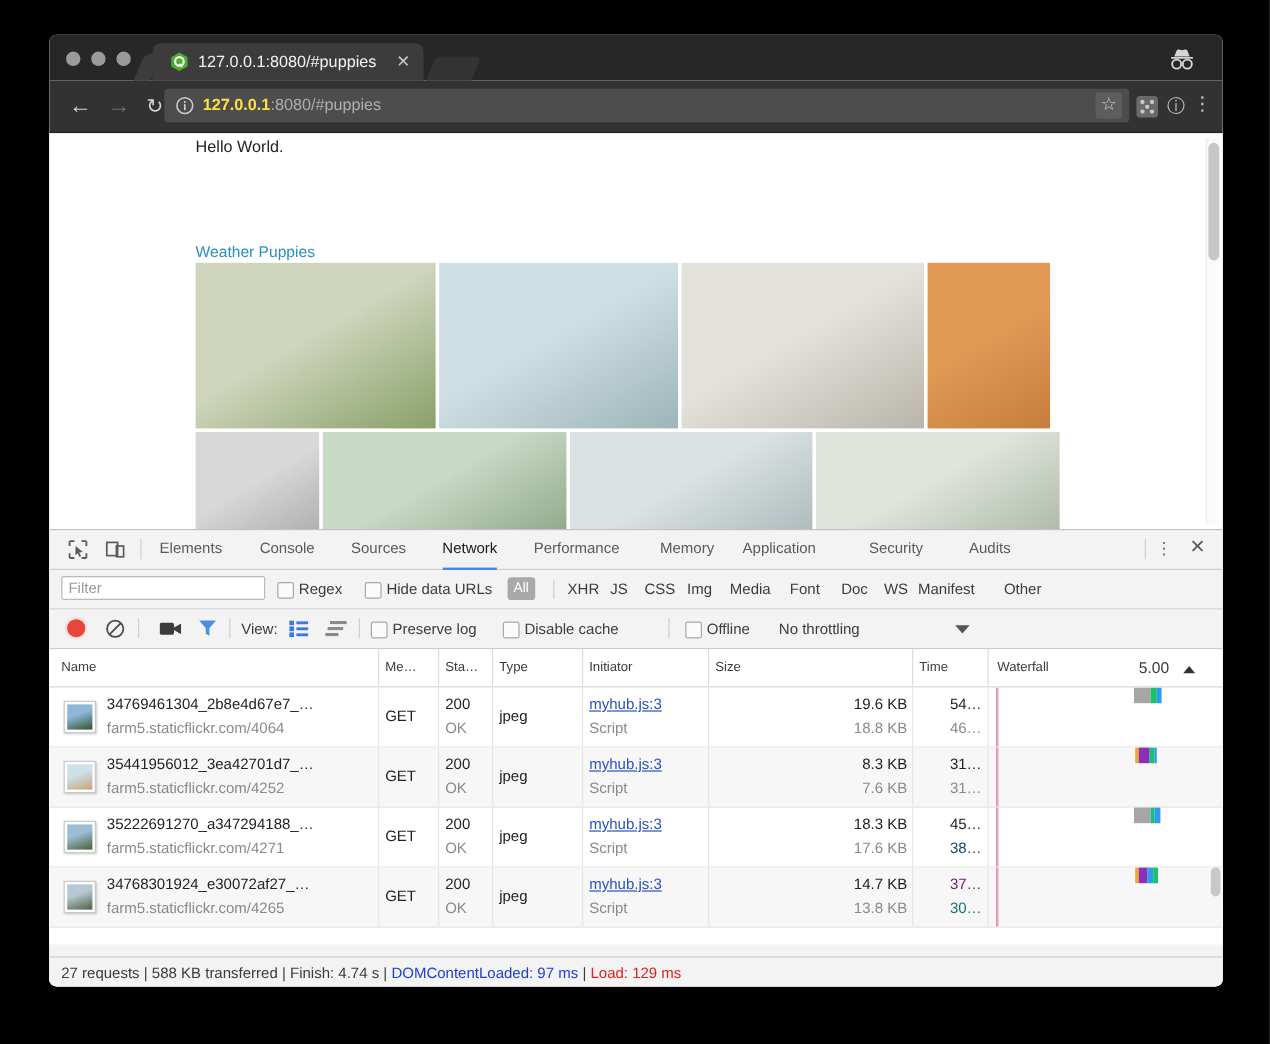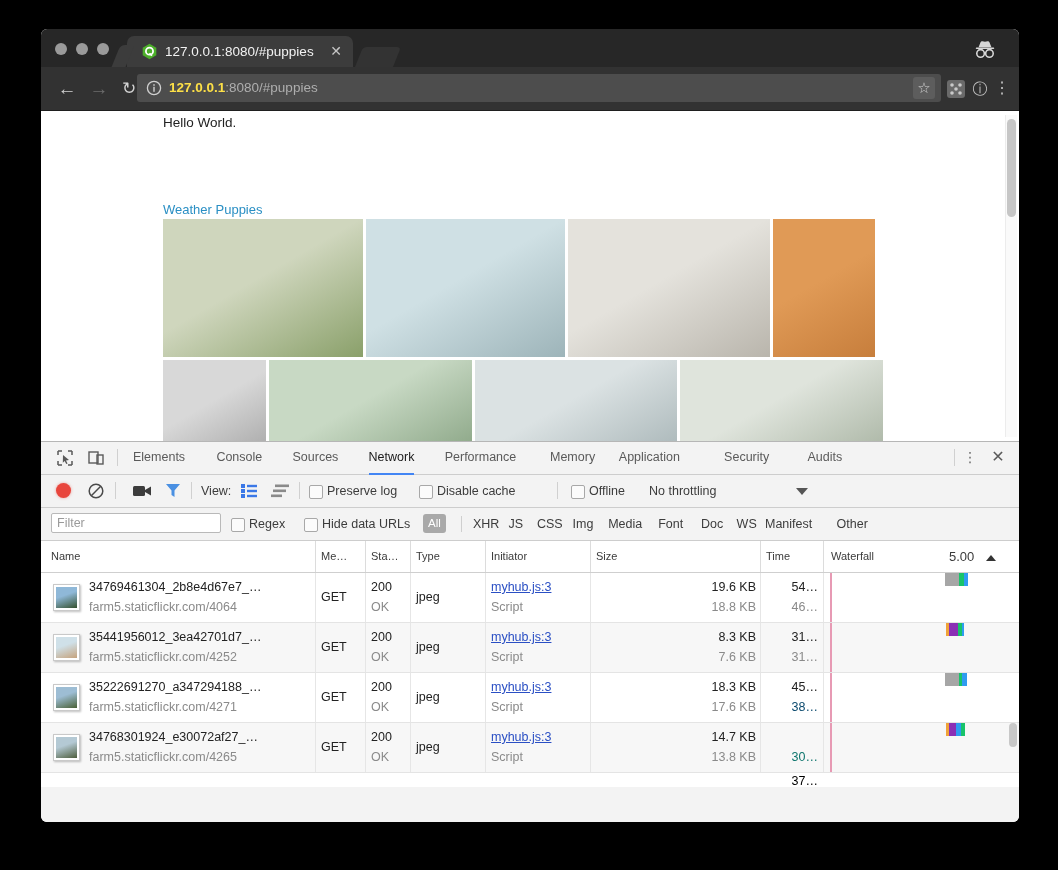--- a/index.html
+++ b/index.html
@@ -299,61 +299,20 @@
           <div class="dt-tab active" style="left: 327.6px;">Network</div>
           <div class="dt-tab" style="left: 403.7px;">Performance</div>
           <div class="dt-tab" style="left: 509px;">Memory</div>
           <div class="dt-tab" style="left: 577.8px;">Application</div>
           <div class="dt-tab" style="left: 683.1px;">Security</div>
           <div class="dt-tab" style="left: 766.5px;">Audits</div>
         </div>
       <div id="dt-tabsep"></div>
       <div id="dt-kebab">⋮</div>
       <div id="dt-close">✕</div>
-    </div>
-
-    <div id="dt-ctrls">
-      <div id="rec-btn"></div>
-      <svg id="clear-btn" viewBox="0 0 16 16">
-        <circle cx="8" cy="8" r="6.8" fill="none" stroke="#4a4a4a" stroke-width="1.5"></circle>
-        <line x1="3.3" y1="12.7" x2="12.7" y2="3.3" stroke="#4a4a4a" stroke-width="1.5"></line>
-      </svg>
-      <div class="dt-sep" style="left:74px"></div>
-      <svg id="cam-btn" viewBox="0 0 18 14">
-        <rect x="0" y="2" width="12" height="10" rx="1.5" fill="#3c3c3c"></rect>
-        <path d="M12 6 L18 2.5 L18 11.5 L12 8 Z" fill="#3c3c3c"></path>
-      </svg>
-      <svg id="funnel-btn" viewBox="0 0 16 15">
-        <path d="M1 1 H15 L9.5 7.5 V14 L6.5 12 V7.5 Z" fill="#4a90e2"></path>
-      </svg>
-      <div class="dt-sep" style="left:150px"></div>
-      <div id="view-label">View:</div>
-      <svg id="view-list" viewBox="0 0 16 14">
-        <rect x="0" y="0" width="4" height="4" fill="#3b78e7"></rect>
-          <rect x="6" y="0.8" width="10" height="2.4" fill="#3b78e7"></rect>
-        <rect x="0" y="5" width="4" height="4" fill="#3b78e7"></rect>
-          <rect x="6" y="5.8" width="10" height="2.4" fill="#3b78e7"></rect>
-        <rect x="0" y="10" width="4" height="4" fill="#3b78e7"></rect>
-          <rect x="6" y="10.8" width="10" height="2.4" fill="#3b78e7"></rect>
-      </svg>
-      <svg id="view-wf" viewBox="0 0 18 14">
-        <rect x="4" y="0.5" width="14" height="2.6" fill="#8a8a8a"></rect>
-        <rect x="2" y="5.5" width="13" height="2.6" fill="#8a8a8a"></rect>
-        <rect x="0" y="10.5" width="11" height="2.6" fill="#8a8a8a"></rect>
-      </svg>
-      <div class="dt-sep" style="left:258px"></div>
-      <div class="cbx" id="preserve-cb"></div>
-      <div class="cbx-lbl" id="preserve-lb">Preserve log</div>
-      <div class="cbx" id="disable-cb"></div>
-      <div class="cbx-lbl" id="disable-lb">Disable cache</div>
-      <div class="dt-sep" style="left:516px"></div>
-      <div class="cbx" id="offline-cb"></div>
-      <div class="cbx-lbl" id="offline-lb">Offline</div>
-      <div id="throttle-val">No throttling</div>
-      <div id="throttle-arrow"></div>
     </div>
 
     <div id="dt-filters">
       <input id="filter-input" placeholder="Filter" style="">
       <div class="cbx" id="regex-cb"></div>
       <div class="cbx-lbl" id="regex-lb">Regex</div>
       <div class="cbx" id="hdu-cb"></div>
       <div class="cbx-lbl" id="hdu-lb">Hide data URLs</div>
       <div class="ftype" id="ftype-all">All</div>
       <div id="ftype-sep"></div>
@@ -362,20 +321,61 @@
           <div class="ftype" style="left: 467.6px;">JS</div>
           <div class="ftype" style="left: 496px;">CSS</div>
           <div class="ftype" style="left: 531.6px;">Img</div>
           <div class="ftype" style="left: 567.2px;">Media</div>
           <div class="ftype" style="left: 617.2px;">Font</div>
           <div class="ftype" style="left: 660px;">Doc</div>
           <div class="ftype" style="left: 695.6px;">WS</div>
           <div class="ftype" style="left: 724px;">Manifest</div>
           <div class="ftype" style="left: 795.6px;">Other</div>
         </div>
+    </div>
+
+    <div id="dt-ctrls">
+      <div id="rec-btn"></div>
+      <svg id="clear-btn" viewBox="0 0 16 16">
+        <circle cx="8" cy="8" r="6.8" fill="none" stroke="#4a4a4a" stroke-width="1.5"></circle>
+        <line x1="3.3" y1="12.7" x2="12.7" y2="3.3" stroke="#4a4a4a" stroke-width="1.5"></line>
+      </svg>
+      <div class="dt-sep" style="left:74px"></div>
+      <svg id="cam-btn" viewBox="0 0 18 14">
+        <rect x="0" y="2" width="12" height="10" rx="1.5" fill="#3c3c3c"></rect>
+        <path d="M12 6 L18 2.5 L18 11.5 L12 8 Z" fill="#3c3c3c"></path>
+      </svg>
+      <svg id="funnel-btn" viewBox="0 0 16 15">
+        <path d="M1 1 H15 L9.5 7.5 V14 L6.5 12 V7.5 Z" fill="#4a90e2"></path>
+      </svg>
+      <div class="dt-sep" style="left:150px"></div>
+      <div id="view-label">View:</div>
+      <svg id="view-list" viewBox="0 0 16 14">
+        <rect x="0" y="0" width="4" height="4" fill="#3b78e7"></rect>
+          <rect x="6" y="0.8" width="10" height="2.4" fill="#3b78e7"></rect>
+        <rect x="0" y="5" width="4" height="4" fill="#3b78e7"></rect>
+          <rect x="6" y="5.8" width="10" height="2.4" fill="#3b78e7"></rect>
+        <rect x="0" y="10" width="4" height="4" fill="#3b78e7"></rect>
+          <rect x="6" y="10.8" width="10" height="2.4" fill="#3b78e7"></rect>
+      </svg>
+      <svg id="view-wf" viewBox="0 0 18 14">
+        <rect x="4" y="0.5" width="14" height="2.6" fill="#8a8a8a"></rect>
+        <rect x="2" y="5.5" width="13" height="2.6" fill="#8a8a8a"></rect>
+        <rect x="0" y="10.5" width="11" height="2.6" fill="#8a8a8a"></rect>
+      </svg>
+      <div class="dt-sep" style="left:258px"></div>
+      <div class="cbx" id="preserve-cb"></div>
+      <div class="cbx-lbl" id="preserve-lb">Preserve log</div>
+      <div class="cbx" id="disable-cb"></div>
+      <div class="cbx-lbl" id="disable-lb">Disable cache</div>
+      <div class="dt-sep" style="left:516px"></div>
+      <div class="cbx" id="offline-cb"></div>
+      <div class="cbx-lbl" id="offline-lb">Offline</div>
+      <div id="throttle-val">No throttling</div>
+      <div id="throttle-arrow"></div>
     </div>
 
     <div id="net-head">
         <div class="th" style="left: 10px;">Name</div>
         <div class="th" style="left: 280px;">Me…</div>
         <div class="th" style="left: 330px;">Sta…</div>
         <div class="th" style="left: 375px;">Type</div>
         <div class="th" style="left: 450px;">Initiator</div>
         <div class="th" style="left: 555px;">Size</div>
         <div class="th" style="left: 725px;">Time</div>
@@ -489,34 +489,37 @@
           <div class="c-name1">34768301924_e30072af27_…</div>
           <div class="c-name2">farm5.staticflickr.com/4265</div>
           <div class="c-mid" style="left: 280px;">GET</div>
           <div class="c-up" style="left: 330px;">200</div>
           <div class="c-dn" style="left: 330px;">OK</div>
           <div class="c-mid" style="left: 375px;">jpeg</div>
           <div class="c-init" style="left: 450px;">myhub.js:3</div>
           <div class="c-init2" style="left: 450px;">Script</div>
           <div class="c-right" style="left: 555px; top: 7px; width: 160px; color: rgb(34, 34, 34);">14.7 KB</div>
           <div class="c-right" style="left: 555px; top: 27px; width: 160px; color: rgb(138, 138, 138);">13.8 KB</div>
-          <div class="c-right" style="left: 725px; top: 7px; width: 52px; color: #000000; margin-top: 44px;">37…</div>
+          <div class="c-right" style="left: 725px; top: 7px; width: 52px; color: #701a75;">37…</div>
           <div class="c-right" style="left: 725px; top: 27px; width: 52px; color: #0f766e;">30…</div>
           <div style="position: absolute; left: 274px; top: 0px; width: 1px; height: 49px; background: rgb(230, 230, 230);"></div>
           <div style="position: absolute; left: 324px; top: 0px; width: 1px; height: 49px; background: rgb(230, 230, 230);"></div>
           <div style="position: absolute; left: 369px; top: 0px; width: 1px; height: 49px; background: rgb(230, 230, 230);"></div>
           <div style="position: absolute; left: 444px; top: 0px; width: 1px; height: 49px; background: rgb(230, 230, 230);"></div>
           <div style="position: absolute; left: 549px; top: 0px; width: 1px; height: 49px; background: rgb(230, 230, 230);"></div>
           <div style="position: absolute; left: 719px; top: 0px; width: 1px; height: 49px; background: rgb(230, 230, 230);"></div>
           <div style="position: absolute; left: 782px; top: 0px; width: 1px; height: 49px; background: rgb(230, 230, 230);"></div>
           <div style="position: absolute; left: 784px; top: 0px; right: 0px; height: 49px;">
             <div class="wf-line"></div>
             <div class="wf-seg" style="left: 121px; width: 3px; background: rgb(240, 163, 58);"></div>
             <div class="wf-seg" style="left: 124px; width: 7px; background: rgb(139, 47, 181);"></div>
             <div class="wf-seg" style="left: 131px; width: 5px; background: rgb(47, 155, 240);"></div>
             <div class="wf-seg" style="left: 136px; width: 4px; background: rgb(24, 195, 106);"></div>
           </div>
         </div>
         <div id="rows-scroll-thumb"></div>
     </div>
 
+    <div id="dt-status">
+      <div id="status-text"><span>27 requests</span><span> | </span><span>588 KB transferred</span><span> | </span><span>Finish: 4.74 s</span><span> | </span><span class="blue">DOMContentLoaded: 97 ms</span><span> | </span><span class="red">Load: 129 ms</span></div>
+    </div>
   </div>
 </div>
 
 </body></html>

